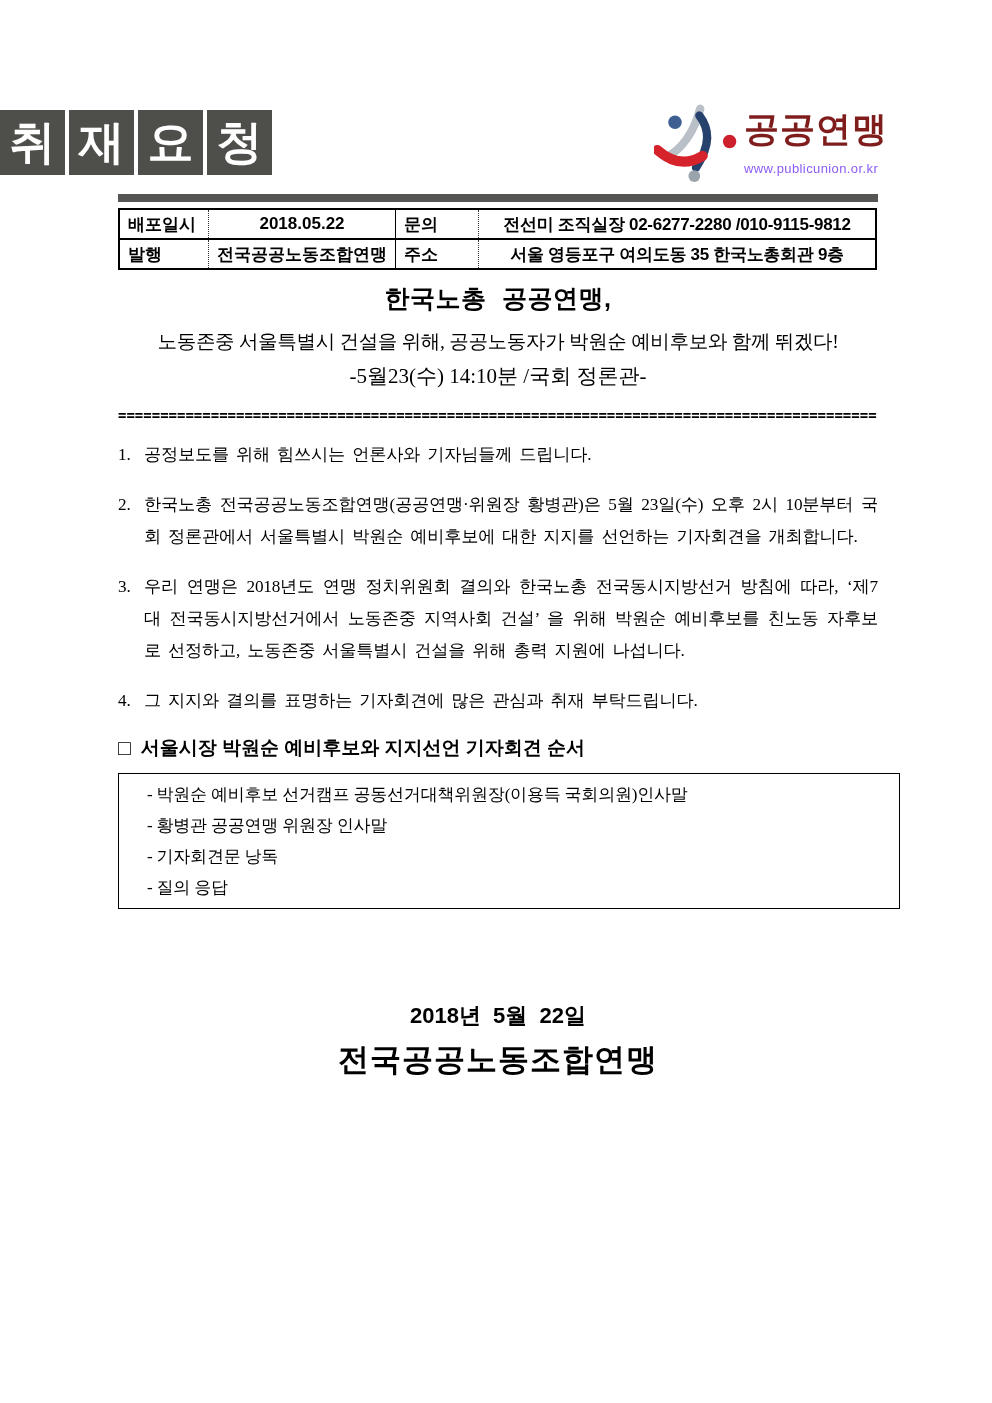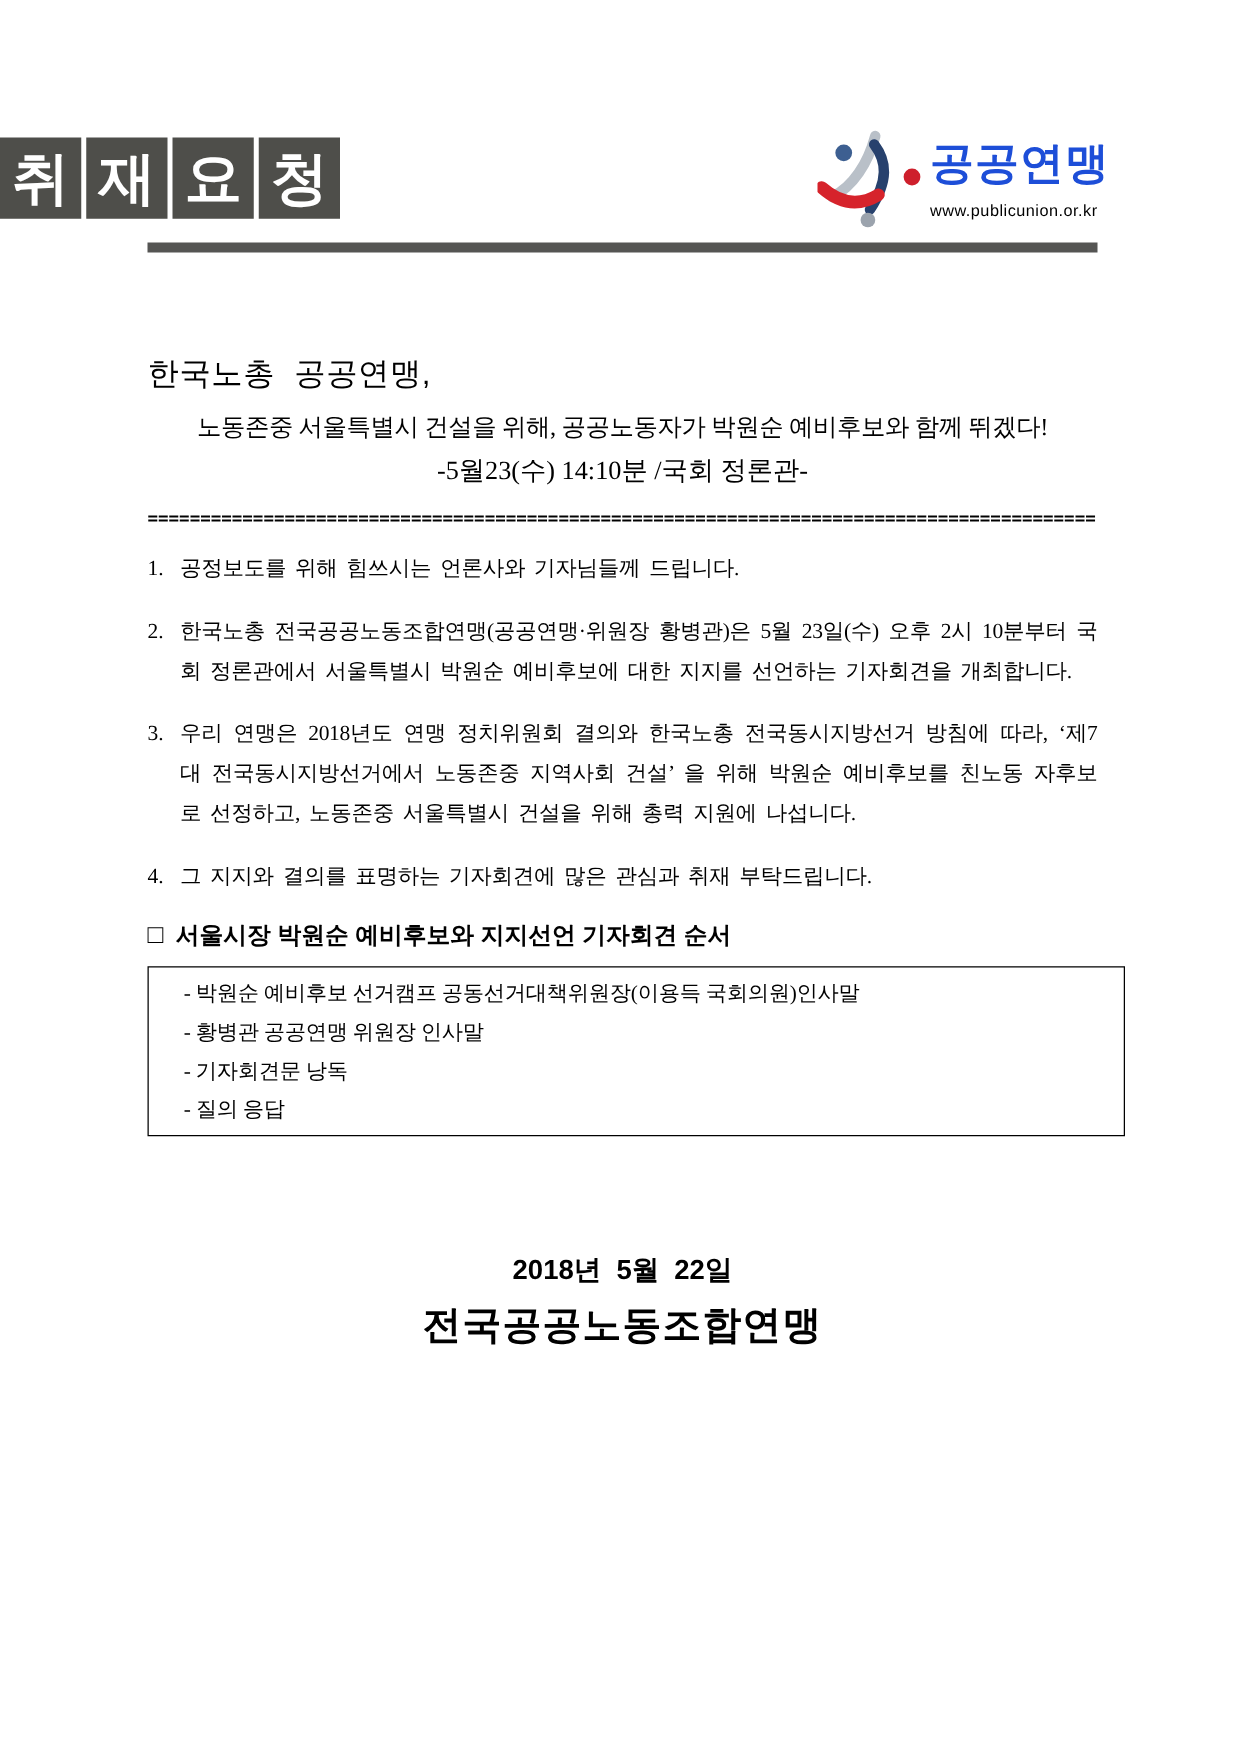--- a/index.html
+++ b/index.html
@@ -41,27 +41,27 @@
     right: 0;
     display: flex;
     align-items: center;
     gap: 6px;
   }
   .logo-text { display: flex; flex-direction: column; align-items: flex-start; }
   .logo-name {
     font-size: 35px;
     font-weight: bold;
     letter-spacing: 1px;
-    color: #1d4ed8;
+    color: #7f1d1d;
     line-height: 1.05;
     font-family: "Liberation Serif", serif;
   }
   .logo-url {
     font-size: 13px;
-    color: #000000;
+    color: #8b5cf6;
     margin-top: 12px;
     letter-spacing: 0.4px;
   }
 
   
   .thick-bar {
     position: absolute;
     left: 0;
     top: 194px;
     width: 760px;
@@ -89,22 +89,23 @@
   .info-table tr + tr td { border-top: 1.5px solid #000; }
   .cell-label1 { width: 72px; border-left: 2px solid #000; border-right: 1.5px dotted #333; text-align: justify; text-align-last: justify; }
   .cell-value1 { width: 168px; border-right: 1.5px solid #000; text-align: center; }
   .cell-label2 { width: 66px; border-right: 1.5px dotted #333; text-align: justify; text-align-last: justify; }
   .cell-value2 { border-right: 2px solid #000; text-align: center; letter-spacing: -0.3px; }
 
   
   .main-area { position: absolute; left: 0; top: 266px; width: 760px; }
   .title1 {
     margin-top: 16px;
+    text-align: center;
     font-size: 25px;
-    font-weight: normal;
+    font-weight: bold;
     word-spacing: 8px;
     letter-spacing: 0.5px;
   }
   .title2 {
     margin-top: 8px;
     text-align: center;
     font-size: 28px;
     font-weight: bold;
     word-spacing: 5px;
     letter-spacing: -0.5px;
@@ -209,20 +210,36 @@
       </svg>
     </span>
     <span class="logo-text">
       <span class="logo-name">공공연맹</span>
       <span class="logo-url">www.publicunion.or.kr</span>
     </span>
   </div>
 
   <div class="thick-bar" style="left:118px;"></div>
 
+  <table class="info-table" style="left:118px;">
+    <tbody>
+      <tr>
+        <td class="cell-label1">배포일시</td>
+        <td class="cell-value1">2018.05.22</td>
+        <td class="cell-label2">문의</td>
+        <td class="cell-value2">전선미 조직실장 02-6277-2280 /010-9115-9812</td>
+      </tr>
+      <tr>
+        <td class="cell-label1">발행</td>
+        <td class="cell-value1">전국공공노동조합연맹</td>
+        <td class="cell-label2">주소</td>
+        <td class="cell-value2">서울 영등포구 여의도동 35 한국노총회관 9층</td>
+      </tr>
+    </tbody>
+  </table>
 
   <div class="main-area" style="left:118px;">
 
     <div class="title1">한국노총 공공연맹,</div>
     <div class="subtitle">노동존중 서울특별시 건설을 위해, 공공노동자가 박원순 예비후보와 함께 뛰겠다!</div>
     <div class="schedule">-5월23(수) 14:10분 /국회 정론관-</div>
     <div class="eq-separator">==========================================================================================</div>
 
     <div class="paragraphs">
       <div class="para">

